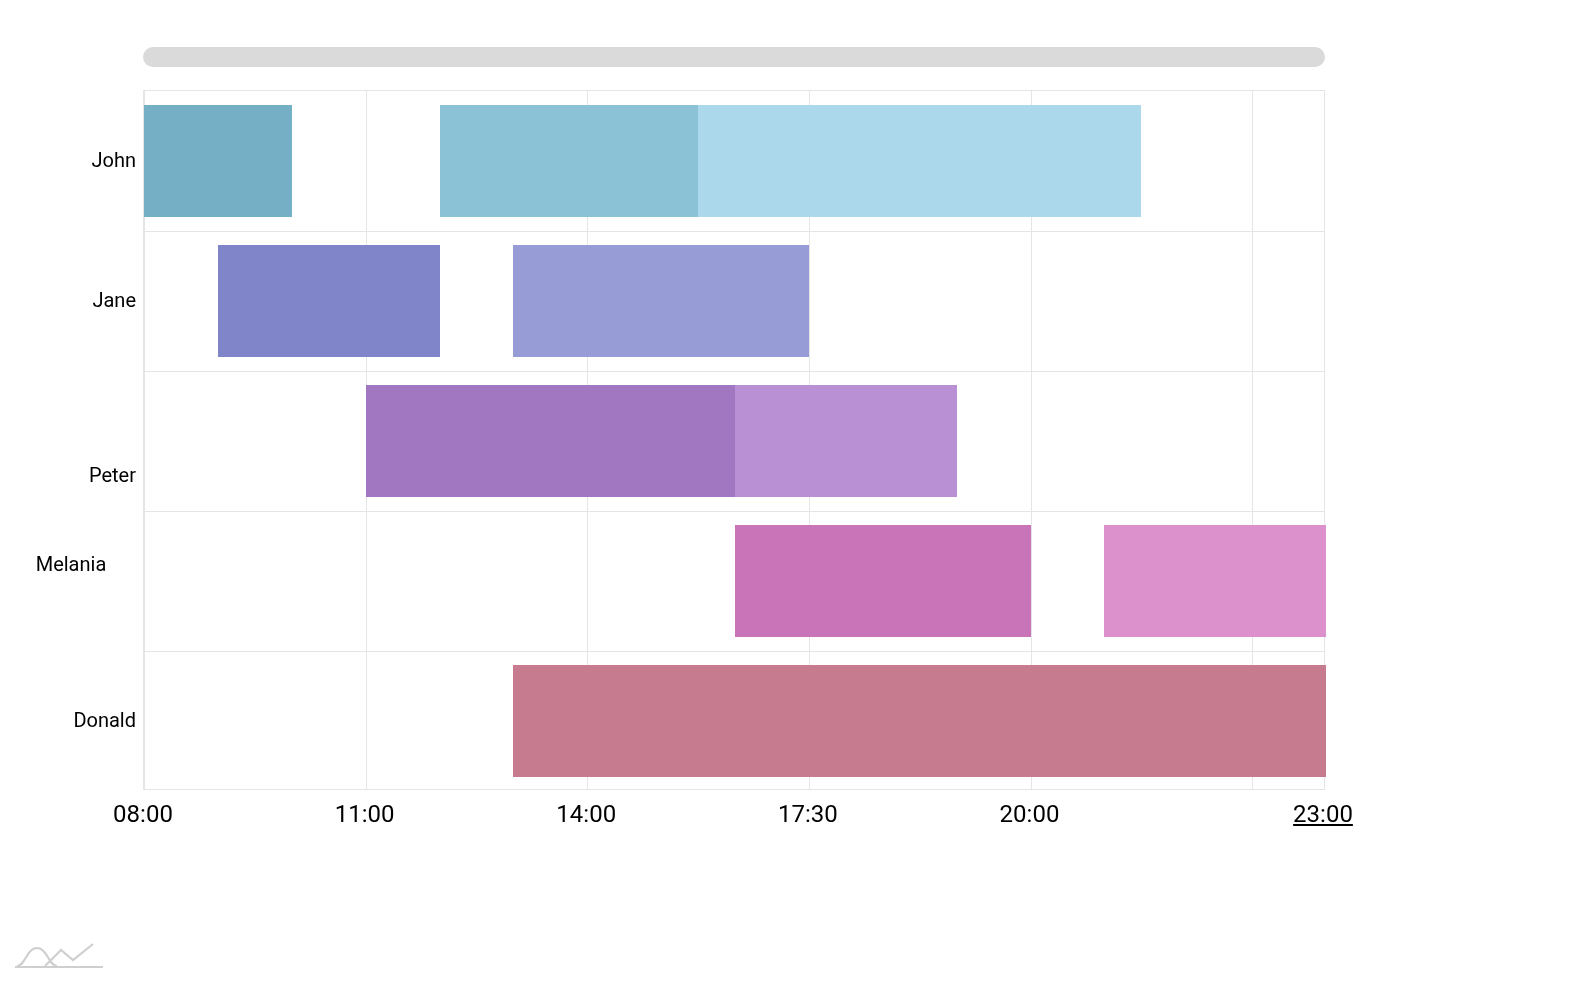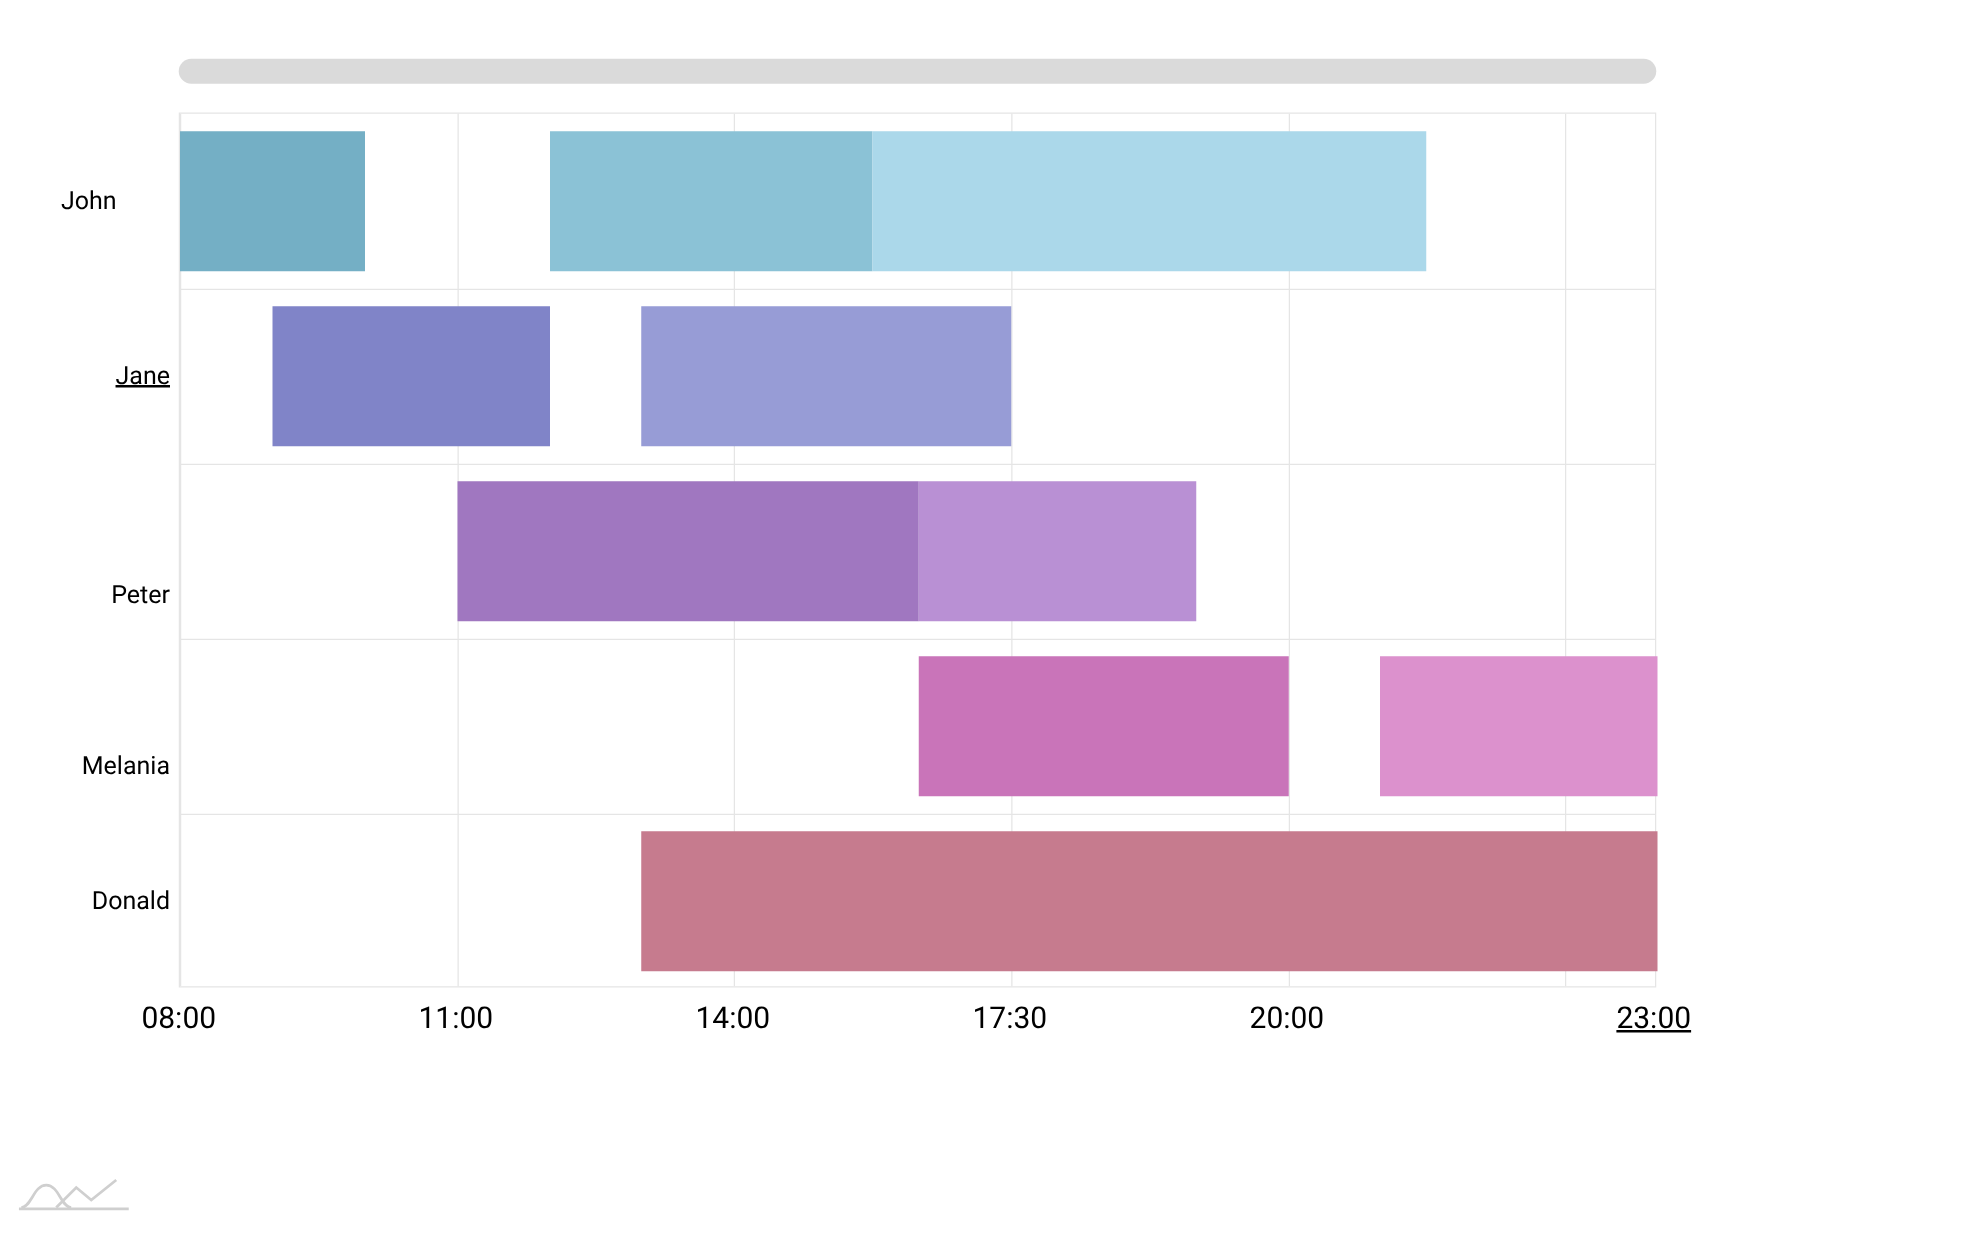--- a/index.html
+++ b/index.html
@@ -41,24 +41,24 @@
       <div class="bar" style="left: 960.375px; width: 221.625px; top: 434px; background: rgb(220, 145, 205);"></div>
       <div class="bar" style="left: 369.375px; width: 812.625px; top: 574px; background: rgb(198, 123, 142);"></div>
     </div>
   <div id="logo">
     <svg width="90" height="30" viewBox="0 0 90 30">
       <path d="M2,26 C10,26 12,8 22,8 C32,8 34,26 42,26" fill="none" stroke="#cfcfcf" stroke-width="2.2"></path>
       <path d="M30,26 L46,10 L58,20 L78,4" fill="none" stroke="#cfcfcf" stroke-width="2.2"></path>
       <line x1="0" y1="27" x2="88" y2="27" stroke="#cfcfcf" stroke-width="2.2"></line>
     </svg>
   </div>
-<div class="y-label" style="top: 148px; text-align: center;">John</div>
-    <div class="y-label" style="top: 288px; text-decoration: underline;">Jane</div>
+<div class="y-label" style="top: 148px;">John</div>
+    <div class="y-label" style="top: 288px;">Jane</div>
     <div class="y-label" style="top: 423px; margin-top: 40px;">Peter</div>
-    <div class="y-label" style="top: 600px;">Melania</div>
+    <div class="y-label" style="top: 552px; text-align: center;">Melania</div>
     <div class="y-label" style="top: 708px;">Donald</div>
     <div class="x-label" style="left: 143px;">08:00</div>
     <div class="x-label" style="left: 364.625px;">11:00</div>
     <div class="x-label" style="left: 586.25px;">14:00</div>
     <div class="x-label" style="left: 807.875px;">17:30</div>
     <div class="x-label" style="left: 1029.5px; text-align: right;">20:00</div>
     <div class="x-label" style="left: 1323px; text-decoration: underline;">23:00</div>
   </div>
 
 </body></html>

